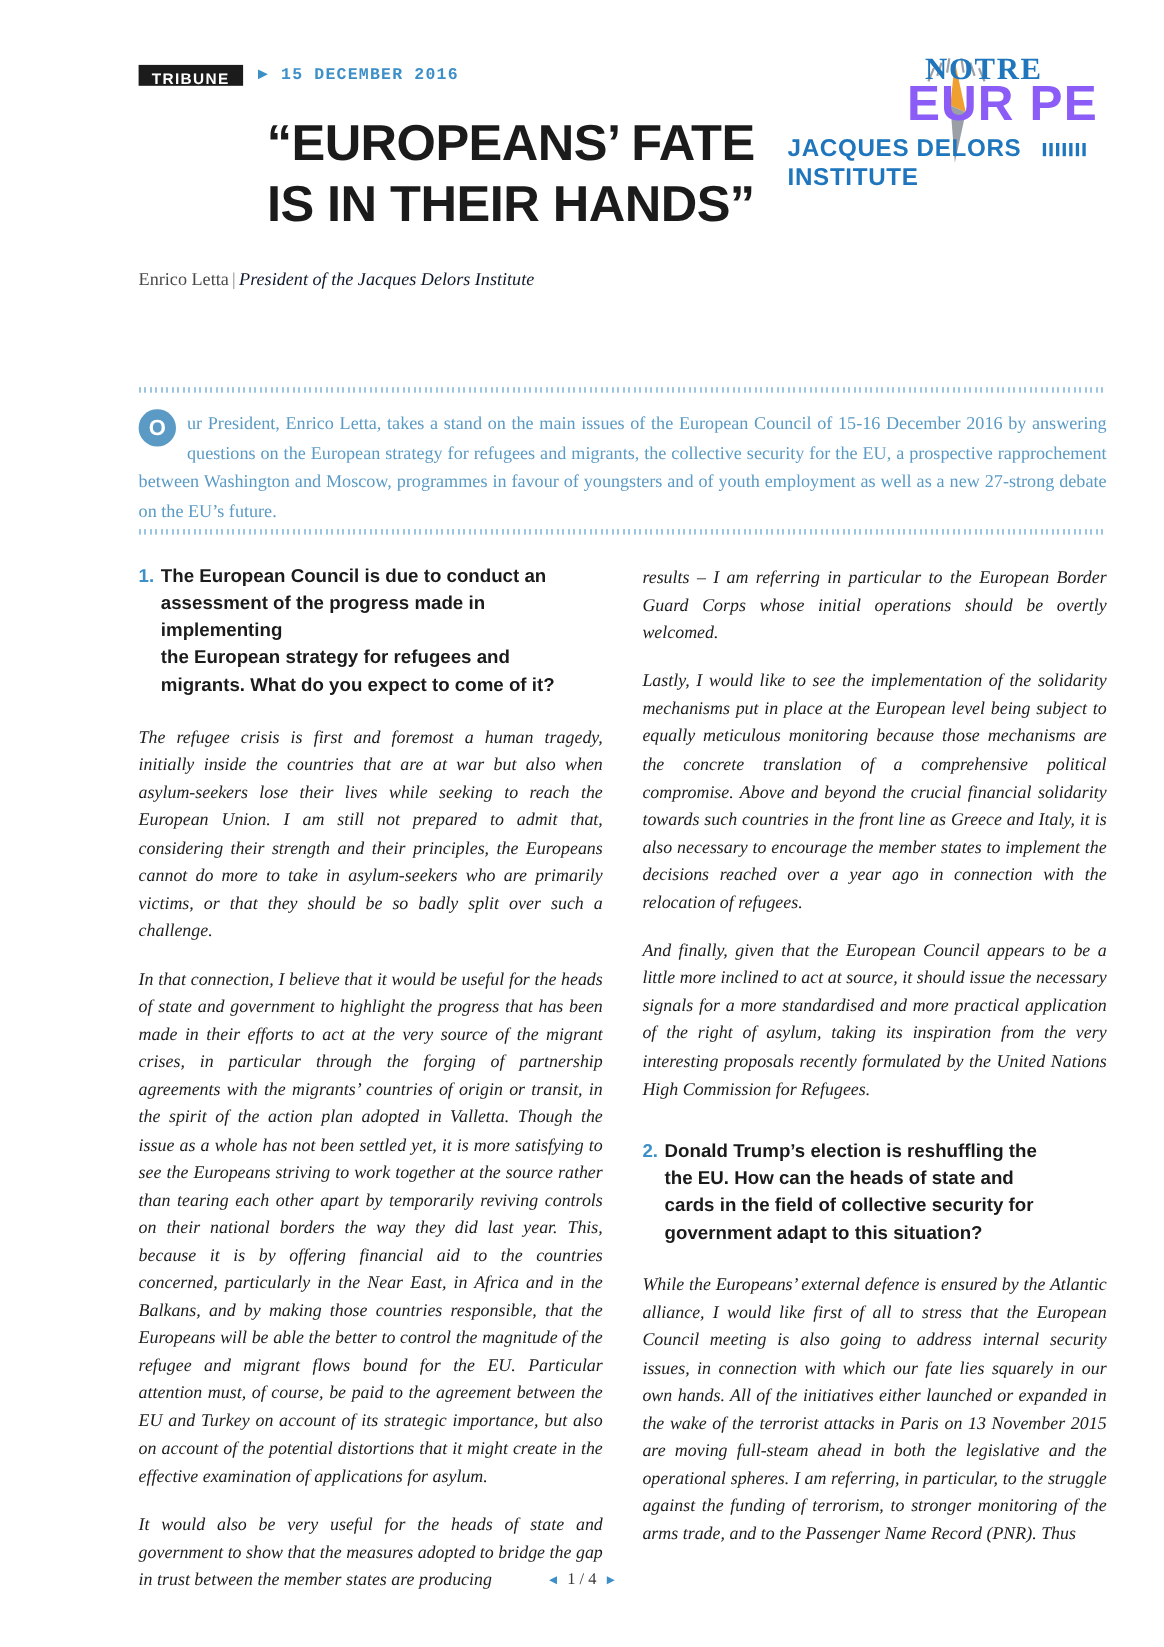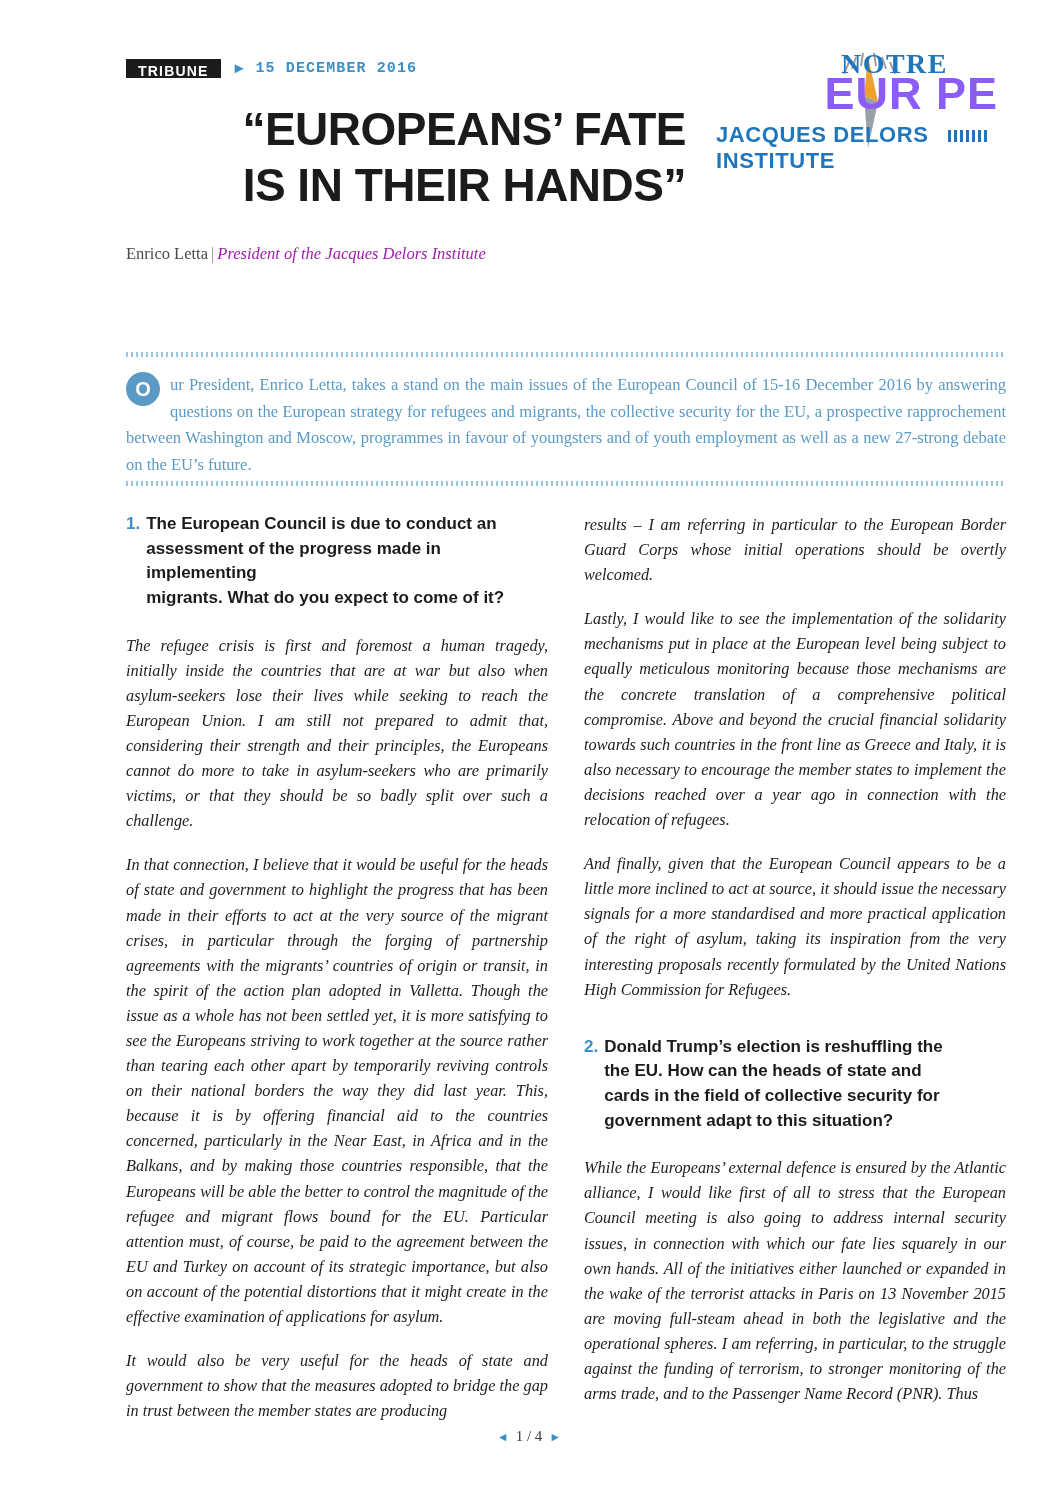--- a/index.html
+++ b/index.html
@@ -63,21 +63,21 @@
   }
   .doc-title .line { display: block; text-align: right; }
   .byline {
     margin-top: 22px;
     font-family: "Liberation Serif", serif;
     font-size: 16.5px;
     color: #555555;
   }
   .byline .author { color: #4a4a4a; }
   .byline .sep { color: #8a8a8a; margin: 0 3px; }
-  .byline .role { font-style: italic; color: #a21caf; text-align: center; }
+  .byline .role { font-style: italic; color: #0f172a; text-align: center; }
 
   
   .logo {
     position: absolute;
     right: 52px;
     top: 44px;
     width: 290px;
     height: 120px;
   }
   .logo-notre {
@@ -261,20 +261,21 @@
   </div>
 
   <div class="columns">
 
     <div class="col">
       <div class="question">
         <span class="q-num">1.</span>
         <span class="q-text">
           <span class="line">The European Council is due to conduct an</span>
           <span class="line">assessment of the progress made in implementing</span>
+          <span class="line">the European strategy for refugees and</span>
           <span class="line">migrants. What do you expect to come of it?</span>
         </span>
       </div>
       <p class="body italic">The refugee crisis is first and foremost a human tragedy, initially inside the countries that are at war but also when asylum-seekers lose their lives while seeking to reach the European Union. I am still not prepared to admit that, considering their strength and their principles, the Europeans cannot do more to take in asylum-seekers who are primarily victims, or that they should be so badly split over such a challenge.</p>
       <p class="body italic">In that connection, I believe that it would be useful for the heads of state and government to highlight the progress that has been made in their efforts to act at the very source of the migrant crises, in particular through the forging of partnership agreements with the migrants’ countries of origin or transit, in the spirit of the action plan adopted in Valletta. Though the issue as a whole has not been settled yet, it is more satisfying to see the Europeans striving to work together at the source rather than tearing each other apart by temporarily reviving controls on their national borders the way they did last year. This, because it is by offering financial aid to the countries concerned, particularly in the Near East, in Africa and in the Balkans, and by making those countries responsible, that the Europeans will be able the better to control the magnitude of the refugee and migrant flows bound for the EU. Particular attention must, of course, be paid to the agreement between the EU and Turkey on account of its strategic importance, but also on account of the potential distortions that it might create in the effective examination of applications for asylum.</p>
       <p class="body italic">It would also be very useful for the heads of state and government to show that the measures adopted to bridge the gap in trust between the member states are producing</p>
     </div>
 
     <div class="col">
       <p class="body italic">results – I am referring in particular to the European Border Guard Corps whose initial operations should be overtly welcomed.</p>

